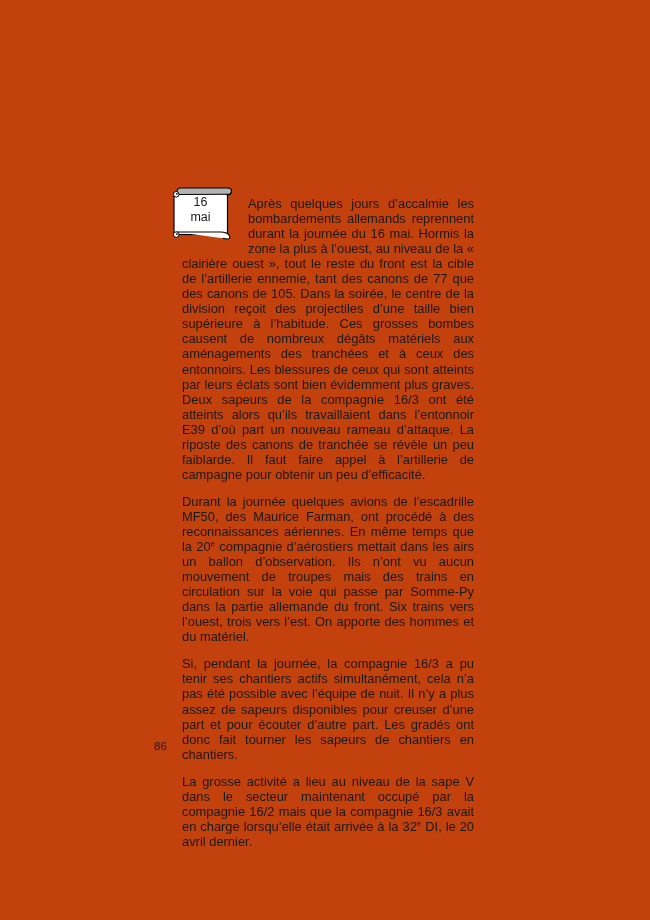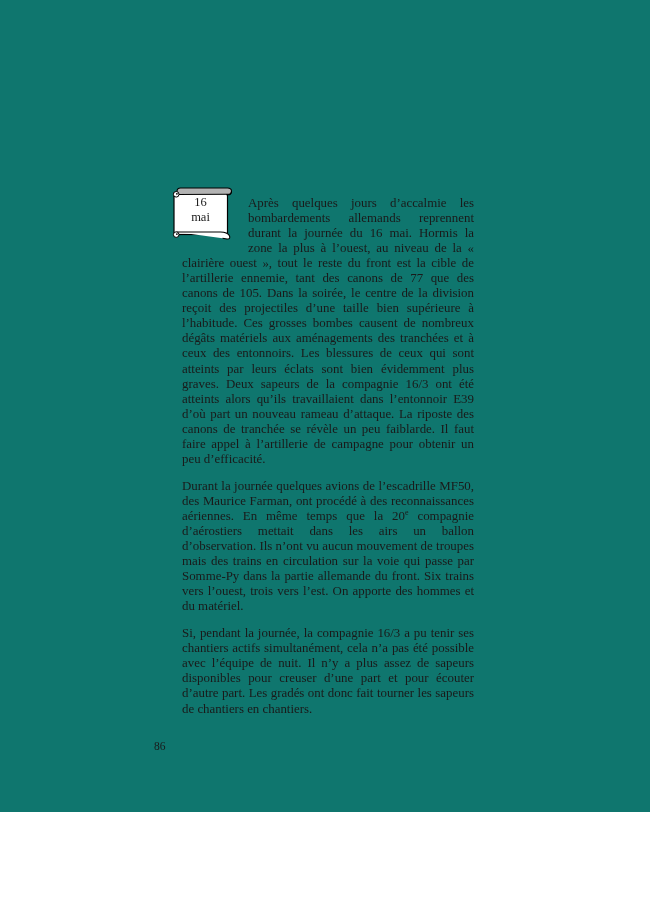--- a/index.html
+++ b/index.html
@@ -3,24 +3,24 @@
 <meta charset="utf-8">
 <style>
   html, body {
     margin: 0;
     padding: 0;
     background: #ffffff;
   }
   .page {
     position: relative;
     width: 650px;
-    height: 812px;
-    background: #0f766e;
+    height: 920px;
+    background: #c2410c;
     overflow: hidden;
-    font-family: Liberation Serif, serif;
+    font-family: Liberation Sans, sans-serif;
     color: #1a1a1a;
   }
   .content {
     position: absolute;
     left: 170px;
     top: 184px;
     width: 316px;
     font-size: 12.9px;
     line-height: 15.05px;
     text-align: justify;
@@ -94,19 +94,20 @@
       <div class="scroll-date">
         <div>16</div>
         <div>mai</div>
       </div>
     </div>
 
     <div id="paragraphs">
         <p class="para"><span>Après quelques jours d’accalmie les bombardements allemands reprennent durant la journée du 16 mai. Hormis la zone la plus à l’ouest, au niveau de la « clairière ouest », tout le reste du front est la cible de l’artillerie ennemie, tant des canons de 77 que des canons de 105. Dans la soirée, le centre de la division reçoit des projectiles d’une taille bien supérieure à l’habitude. Ces grosses bombes causent de nombreux dégâts matériels aux aménagements des tranchées et à ceux des entonnoirs. Les blessures de ceux qui sont atteints par leurs éclats sont bien évidemment plus graves. Deux sapeurs de la compagnie 16/3 ont été atteints alors qu’ils travaillaient dans l’entonnoir E39 d’où part un nouveau rameau d’attaque. La riposte des canons de tranchée se révèle un peu faiblarde. Il faut faire appel à l’artillerie de campagne pour obtenir un peu d’efficacité.</span></p>
         <p class="para"><span>Durant la journée quelques avions de l’escadrille MF50, des Maurice Farman, ont procédé à des reconnaissances aériennes. En même temps que la 20</span><sup class="ord">e</sup><span> compagnie d’aérostiers mettait dans les airs un ballon d’observation. Ils n’ont vu aucun mouvement de troupes mais des trains en circulation sur la voie qui passe par Somme-Py  dans la partie allemande du front. Six trains vers l’ouest, trois vers l’est. On apporte des hommes et du matériel.</span></p>
         <p class="para"><span>Si, pendant la journée, la compagnie 16/3 a pu tenir ses chantiers actifs simultanément, cela n’a pas été possible avec l’équipe de nuit. Il n’y a plus assez de sapeurs disponibles pour creuser d’une part et pour écouter d’autre part. Les gradés ont donc fait tourner les sapeurs de chantiers en chantiers.</span></p>
+        <p class="para"><span>La grosse activité a lieu au niveau de la sape V dans le secteur maintenant occupé par la compagnie 16/2 mais que la compagnie 16/3 avait en charge lorsqu’elle était arrivée à la 32</span><sup class="ord">e</sup><span> DI, le 20 avril dernier.</span></p>
       </div>
 
   </div>
 
   <div class="page-number">86</div>
 
 </div>
 
 </body></html>

